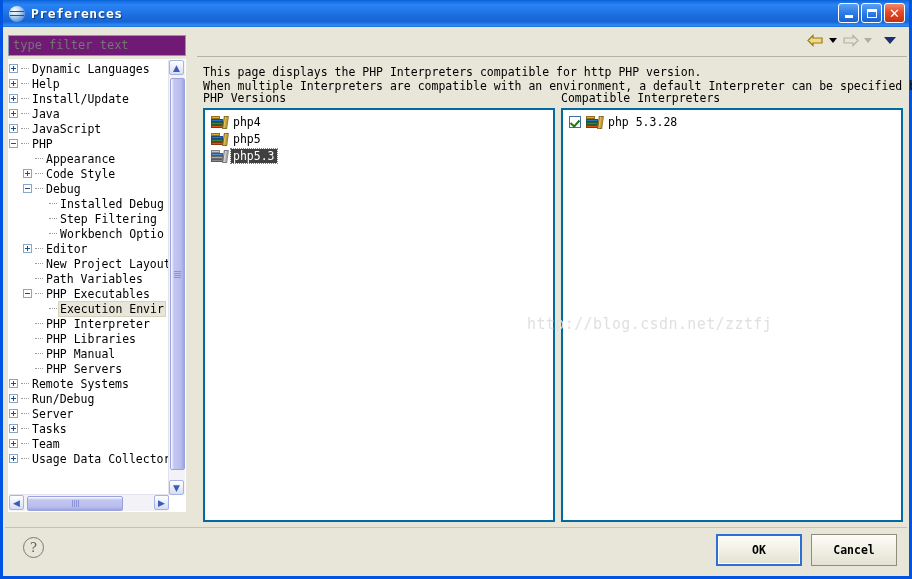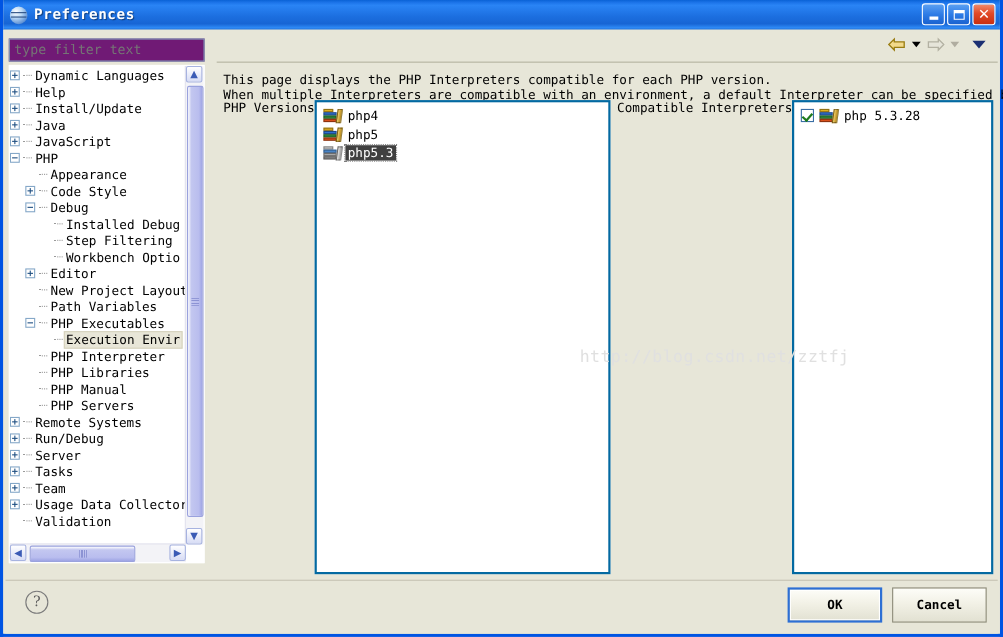--- a/index.html
+++ b/index.html
@@ -255,21 +255,21 @@
     font-size: 11.5px;
     color: #000000;
     line-height: 14px;
     white-space: nowrap;
   }
   .columns {
     position: absolute;
     left: 6px; right: 4px; top: 62px; bottom: 6px;
     display: flex;
   }
-  .col { display: flex; }
+  .col { display: flex; flex-direction: column; }
   .col.left-col { width: 352px; margin-right: 6px; }
   .col.right-col { flex: 1; }
   .col-label {
     font-family: "DejaVu Sans Mono", monospace;
     font-size: 11.5px;
     color: #000000;
     margin-bottom: 3px;
   }
   .listbox {
     flex: 1;
@@ -558,25 +558,20 @@
               </div>
               <div class="tnode">
                 <span class="toggle plus"></span>
                 <span class="dash"></span>
                 <span class="lbl">Team</span>
               </div>
               <div class="tnode">
                 <span class="toggle plus"></span>
                 <span class="dash"></span>
                 <span class="lbl">Usage Data Collector</span>
-              </div>
-              <div class="tnode">
-                <span class="toggle-spacer"></span>
-                <span class="dash"></span>
-                <span class="lbl">Validation</span>
               </div>
             </div>
         </div>
 
         <div class="vscroll">
           <div class="sb-arrow up">▲</div>
           <div class="vthumb">
             <div class="grip"></div>
           </div>
           <div class="sb-arrow down">▼</div>
@@ -605,21 +600,21 @@
           <span class="arrow-fwd">
             <svg width="17" height="15" viewBox="0 0 17 15">
               <polygon points="16,7.5 11,2.5 11,5 2,5 2,10 11,10 11,12.5" fill="#e6e5da" stroke="#b3b1a2" stroke-width="1.2"></polygon>
             </svg>
           </span>
           <span class="caret dim"></span>
           <span class="caret big"></span>
         </div>
       </div>
 
-      <div class="desc">This page displays the PHP Interpreters compatible for each PHP version.</div>
+      <div class="desc">This page displays the PHP Interpreters compatible for http PHP version.</div>
       <div class="desc" style="margin-top:0">When multiple Interpreters are compatible with an environment, a default Interpreter can be specified by checking it.</div>
 
       <div class="columns">
 
         <div class="col left-col">
           <div class="col-label">PHP Versions</div>
           <div class="listbox" id="versions-list">
               <div class="lrow">
                 <span class="bookicon">
                   <i class="b4"></i>

